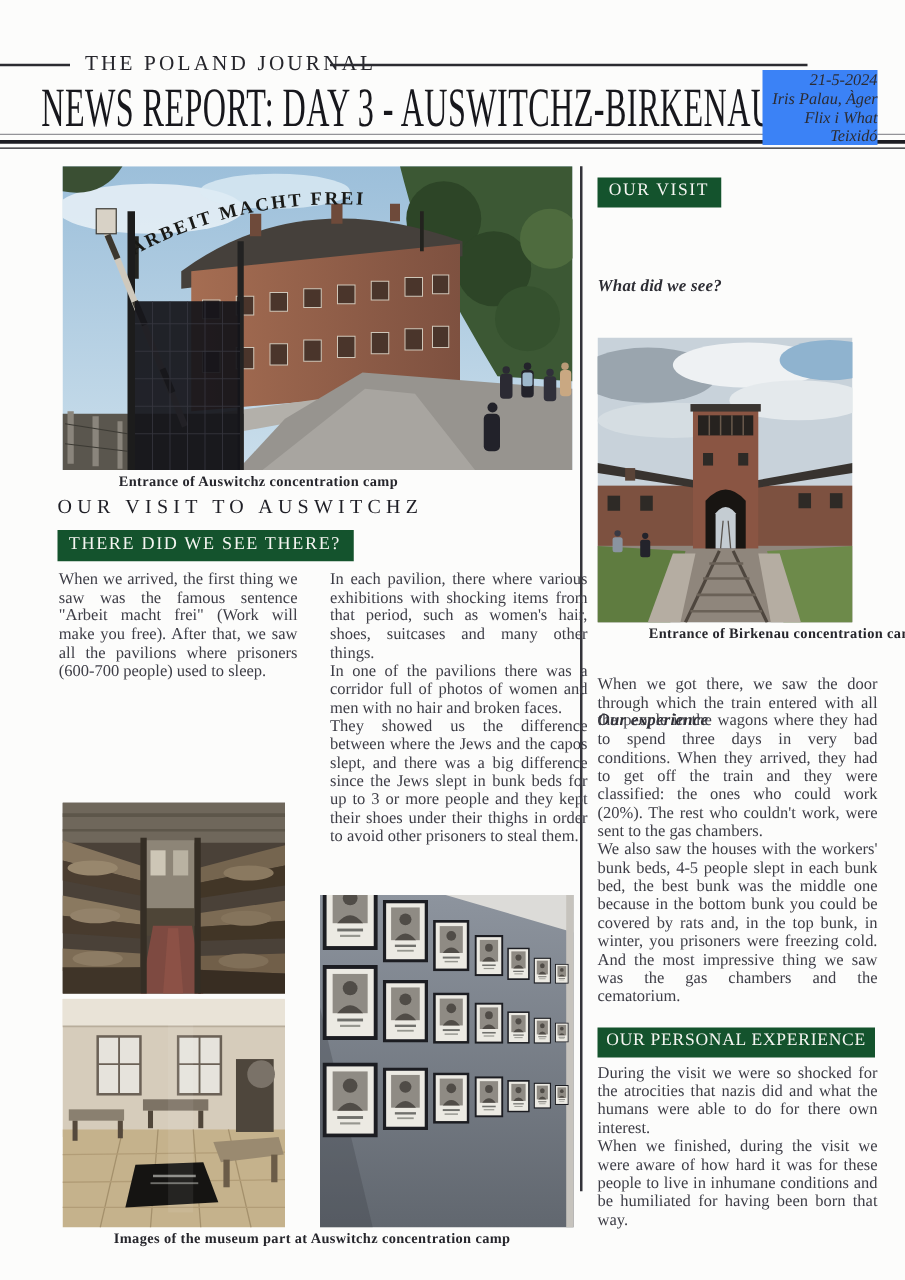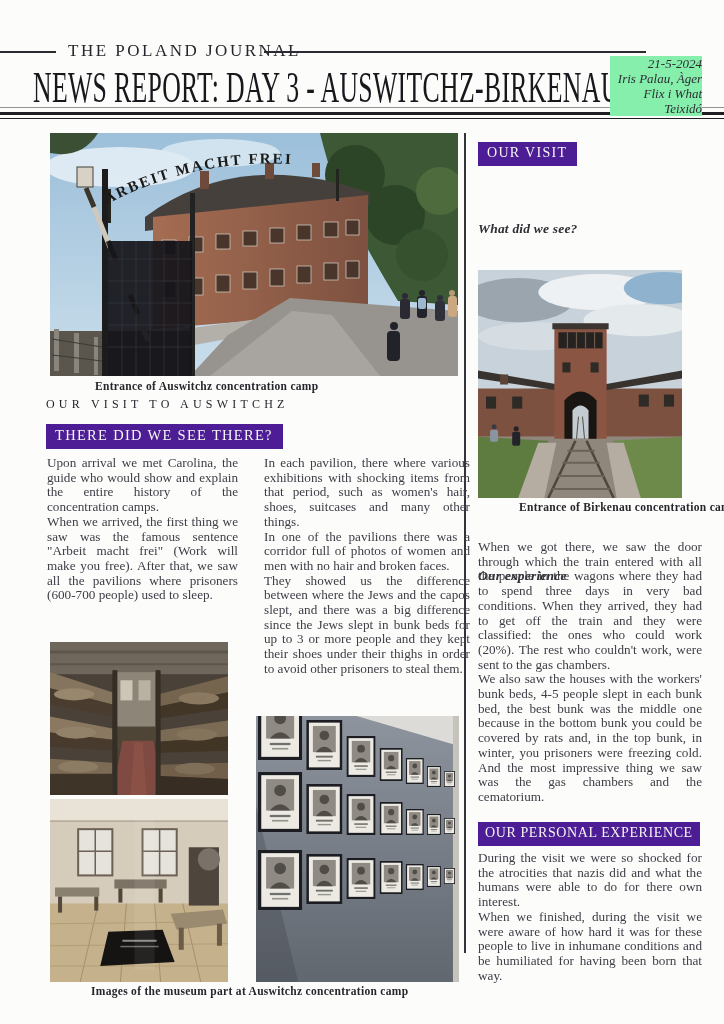--- a/index.html
+++ b/index.html
@@ -4,28 +4,28 @@
 <style>
   html,body{margin:0;padding:0;background:#888;}
   .page{position:relative;width:724px;height:1024px;margin:0 auto;background:#fcfcfb;overflow:hidden;
         font-family:"Liberation Serif","DejaVu Serif",serif;color:#3b3b44;}
   .abs{position:absolute;}
   .rule{background:#2b2b31;height:1.5px;}
   .mast-title{font-size:17px;letter-spacing:2.5px;color:#26262c;white-space:nowrap;}
   .headline{margin:0;font-size:39px;font-weight:500;color:#17171c;white-space:nowrap;
             transform:scale(0.66,1.14);transform-origin:0 50%;letter-spacing:0.5px;}
   .byline{font-style:italic;font-size:13px;line-height:15px;text-align:right;color:#2c2c33;
-          background:#86efac;padding-left:8px;z-index:3;}
+          background:#3b82f6;padding-left:8px;z-index:3;}
   .thinrule{background:#5b5b62;height:1px;opacity:.65;}
   .heavyrule{background:#1d1d23;height:2.5px;}
   .thinrule2{background:#1d1d23;height:1px;}
   .divider{width:1.5px;background:#33333a;}
   .caption{font-size:11.5px;font-weight:bold;letter-spacing:.3px;color:#26262c;white-space:nowrap;margin-left:41px;}
-  .sectiontitle{font-size:12px;letter-spacing:4.2px;color:#1f1f26;white-space:nowrap;}
-  .blackbox{background:#4c1d95;color:#f6f6f2;display:inline-block;padding:3px 10px 5px 9px;
+  .sectiontitle{font-size:16px;letter-spacing:4.2px;color:#1f1f26;white-space:nowrap;}
+  .blackbox{background:#14532d;color:#f6f6f2;display:inline-block;padding:3px 10px 5px 9px;
             font-size:14.5px;letter-spacing:1.3px;white-space:nowrap;}
   .body-col{font-size:13.2px;line-height:14.7px;text-align:justify;color:#3d3d46;}
   .body-col p{margin:0;}
   .qhead{font-style:italic;font-size:13.5px;color:#2d2d34;font-weight:bold;letter-spacing:.2px;margin-top:48px;}
   figure{margin:0;}
   figure svg{display:block;width:100%;height:100%;}
 </style>
 </head>
 <body>
 
@@ -145,21 +145,20 @@
           <rect x="337" y="198" width="13" height="30" rx="4" fill="#22222a"></rect>
       </g>
     </svg>
   </figure>
   <div class="abs caption" style="left:54px;top:380px;">Entrance of Auswitchz concentration camp</div>
 
   <div class="abs sectiontitle" style="left:46px;top:397px;">OUR VISIT TO AUSWITCHZ</div>
   <div class="abs blackbox" style="left:46px;top:424px;">THERE DID WE SEE THERE?</div>
 
   <div class="abs body-col" style="left:47px;top:456px;width:191px;">
-    <p>Upon arrival we met Carolina, the guide who would show and explain the entire history of the concentration camps.</p>
     <p>When we arrived, the first thing we saw was the famous sentence "Arbeit macht frei" (Work will make you free). After that, we saw all the pavilions where prisoners (600-700 people) used to sleep.</p>
   </div>
   <div class="abs body-col" style="left:252px;top:456px;width:206px;margin-left:12px;">
     <p>In each pavilion, there where various exhibitions with shocking items from that period, such as women's hair, shoes, suitcases and many other things.</p>
     <p>In one of the pavilions there was a corridor full of photos of women and men with no hair and broken faces.</p>
     <p>They showed us the difference between where the Jews and the capos slept, and there was a big difference since the Jews slept in bunk beds for up to 3 or more people and they kept their shoes under their thighs in order to avoid other prisoners to steal them.</p>
   </div>
 
   <figure class="abs" style="left:50px;top:642px;width:178px;height:153px;">
     <svg viewBox="0 0 177 152" preserveAspectRatio="none">

